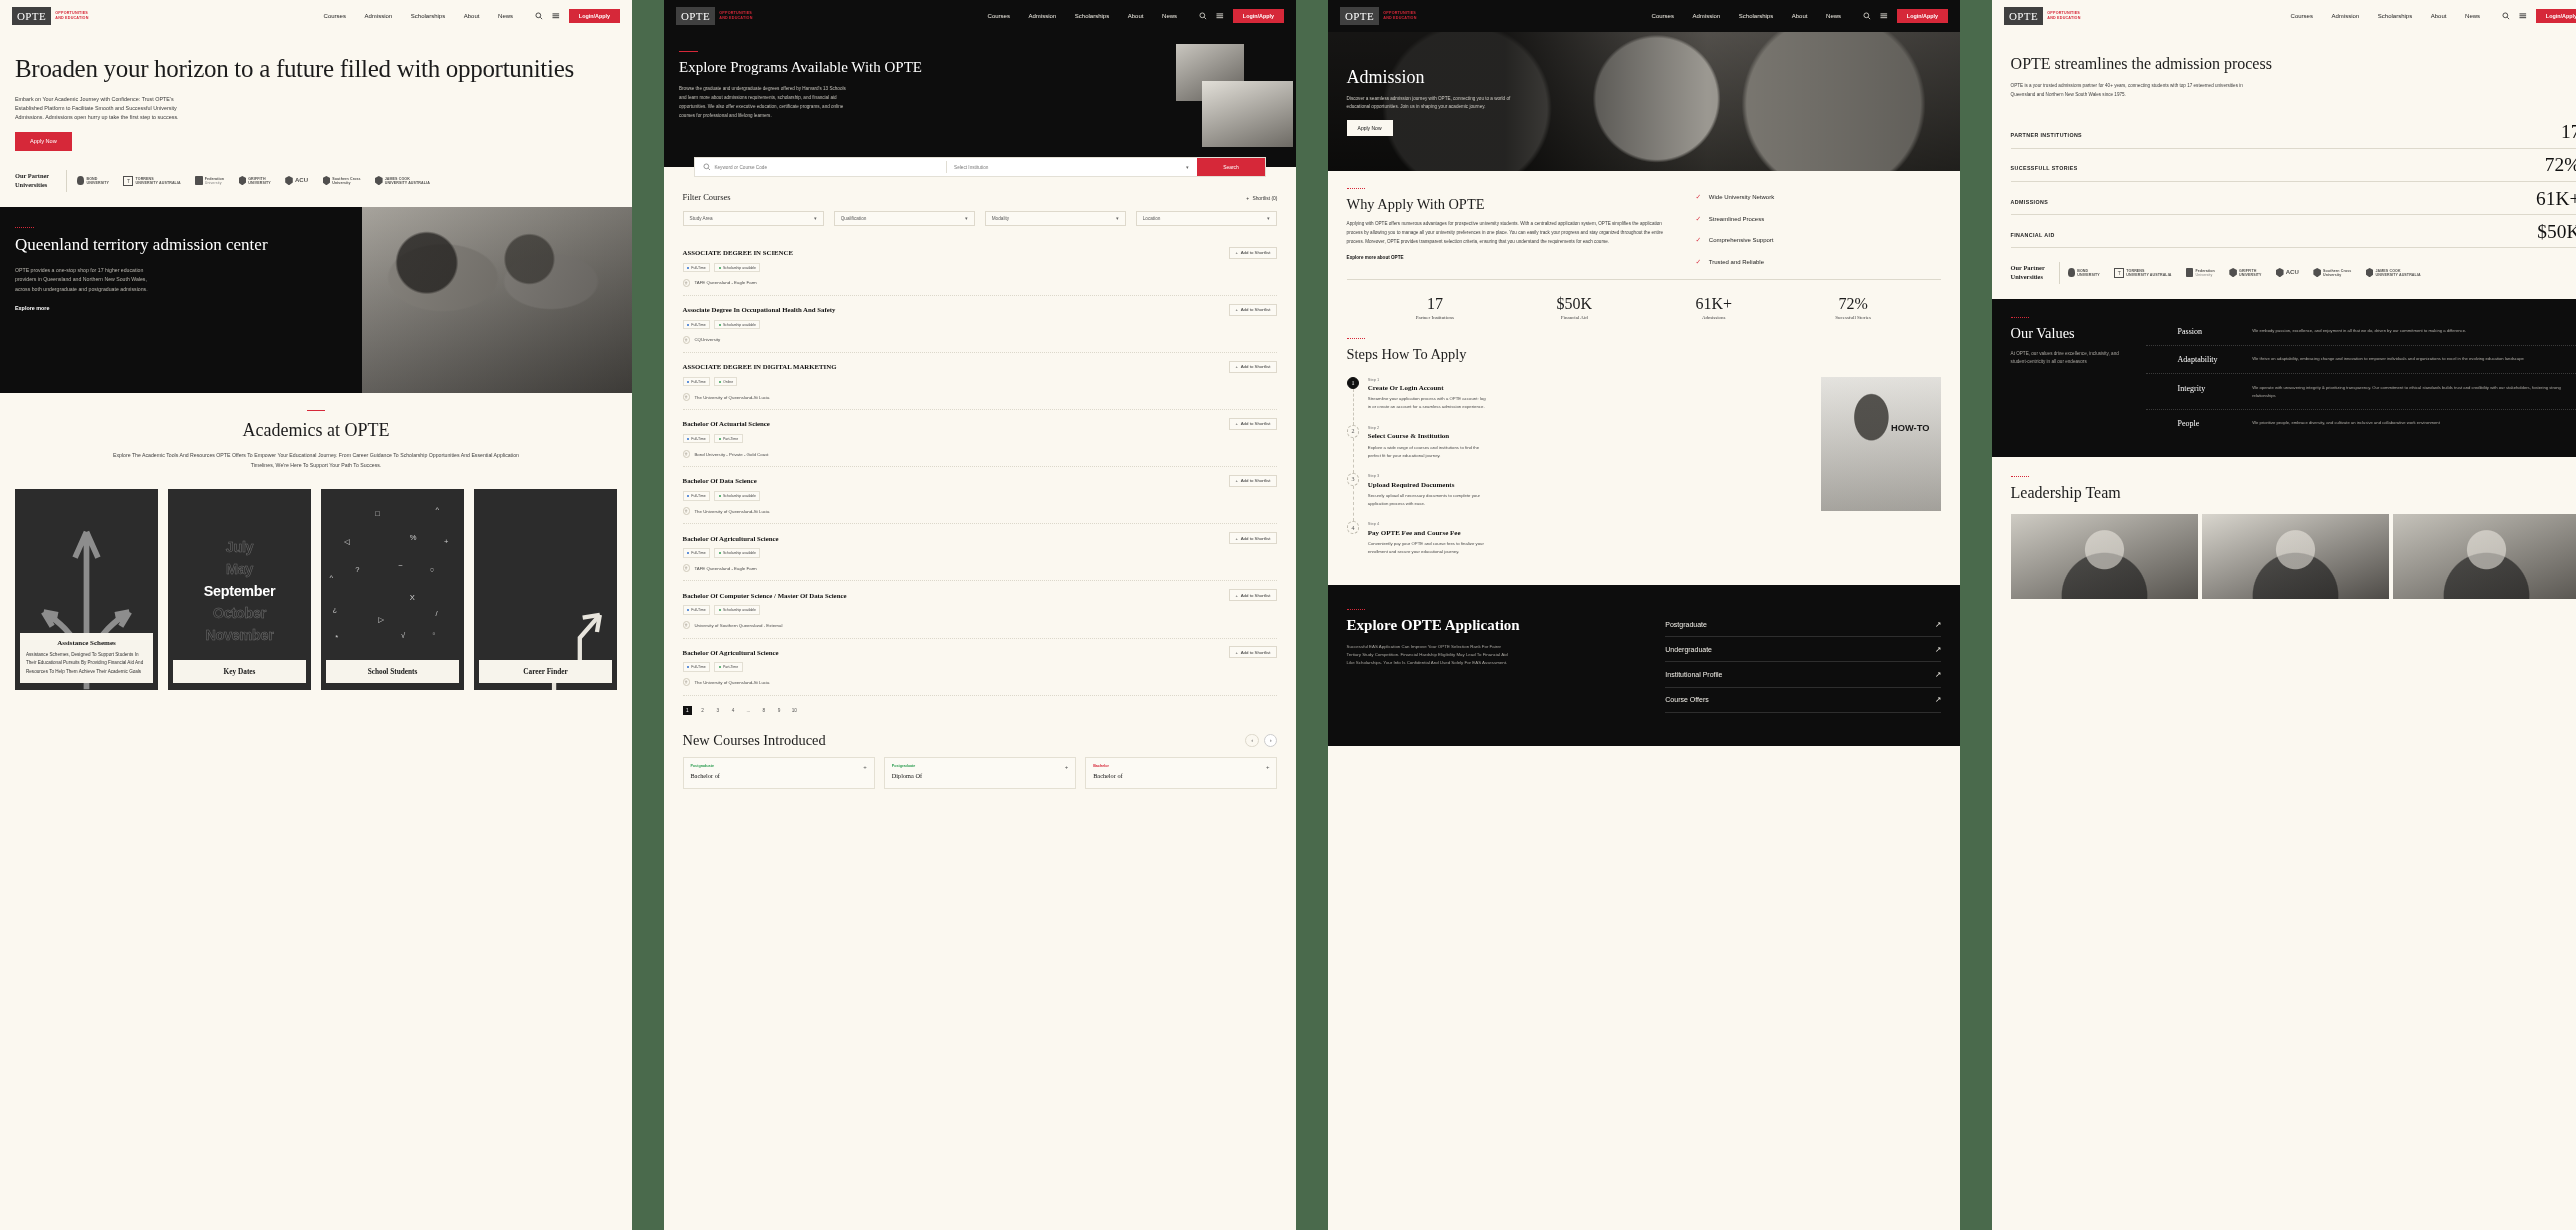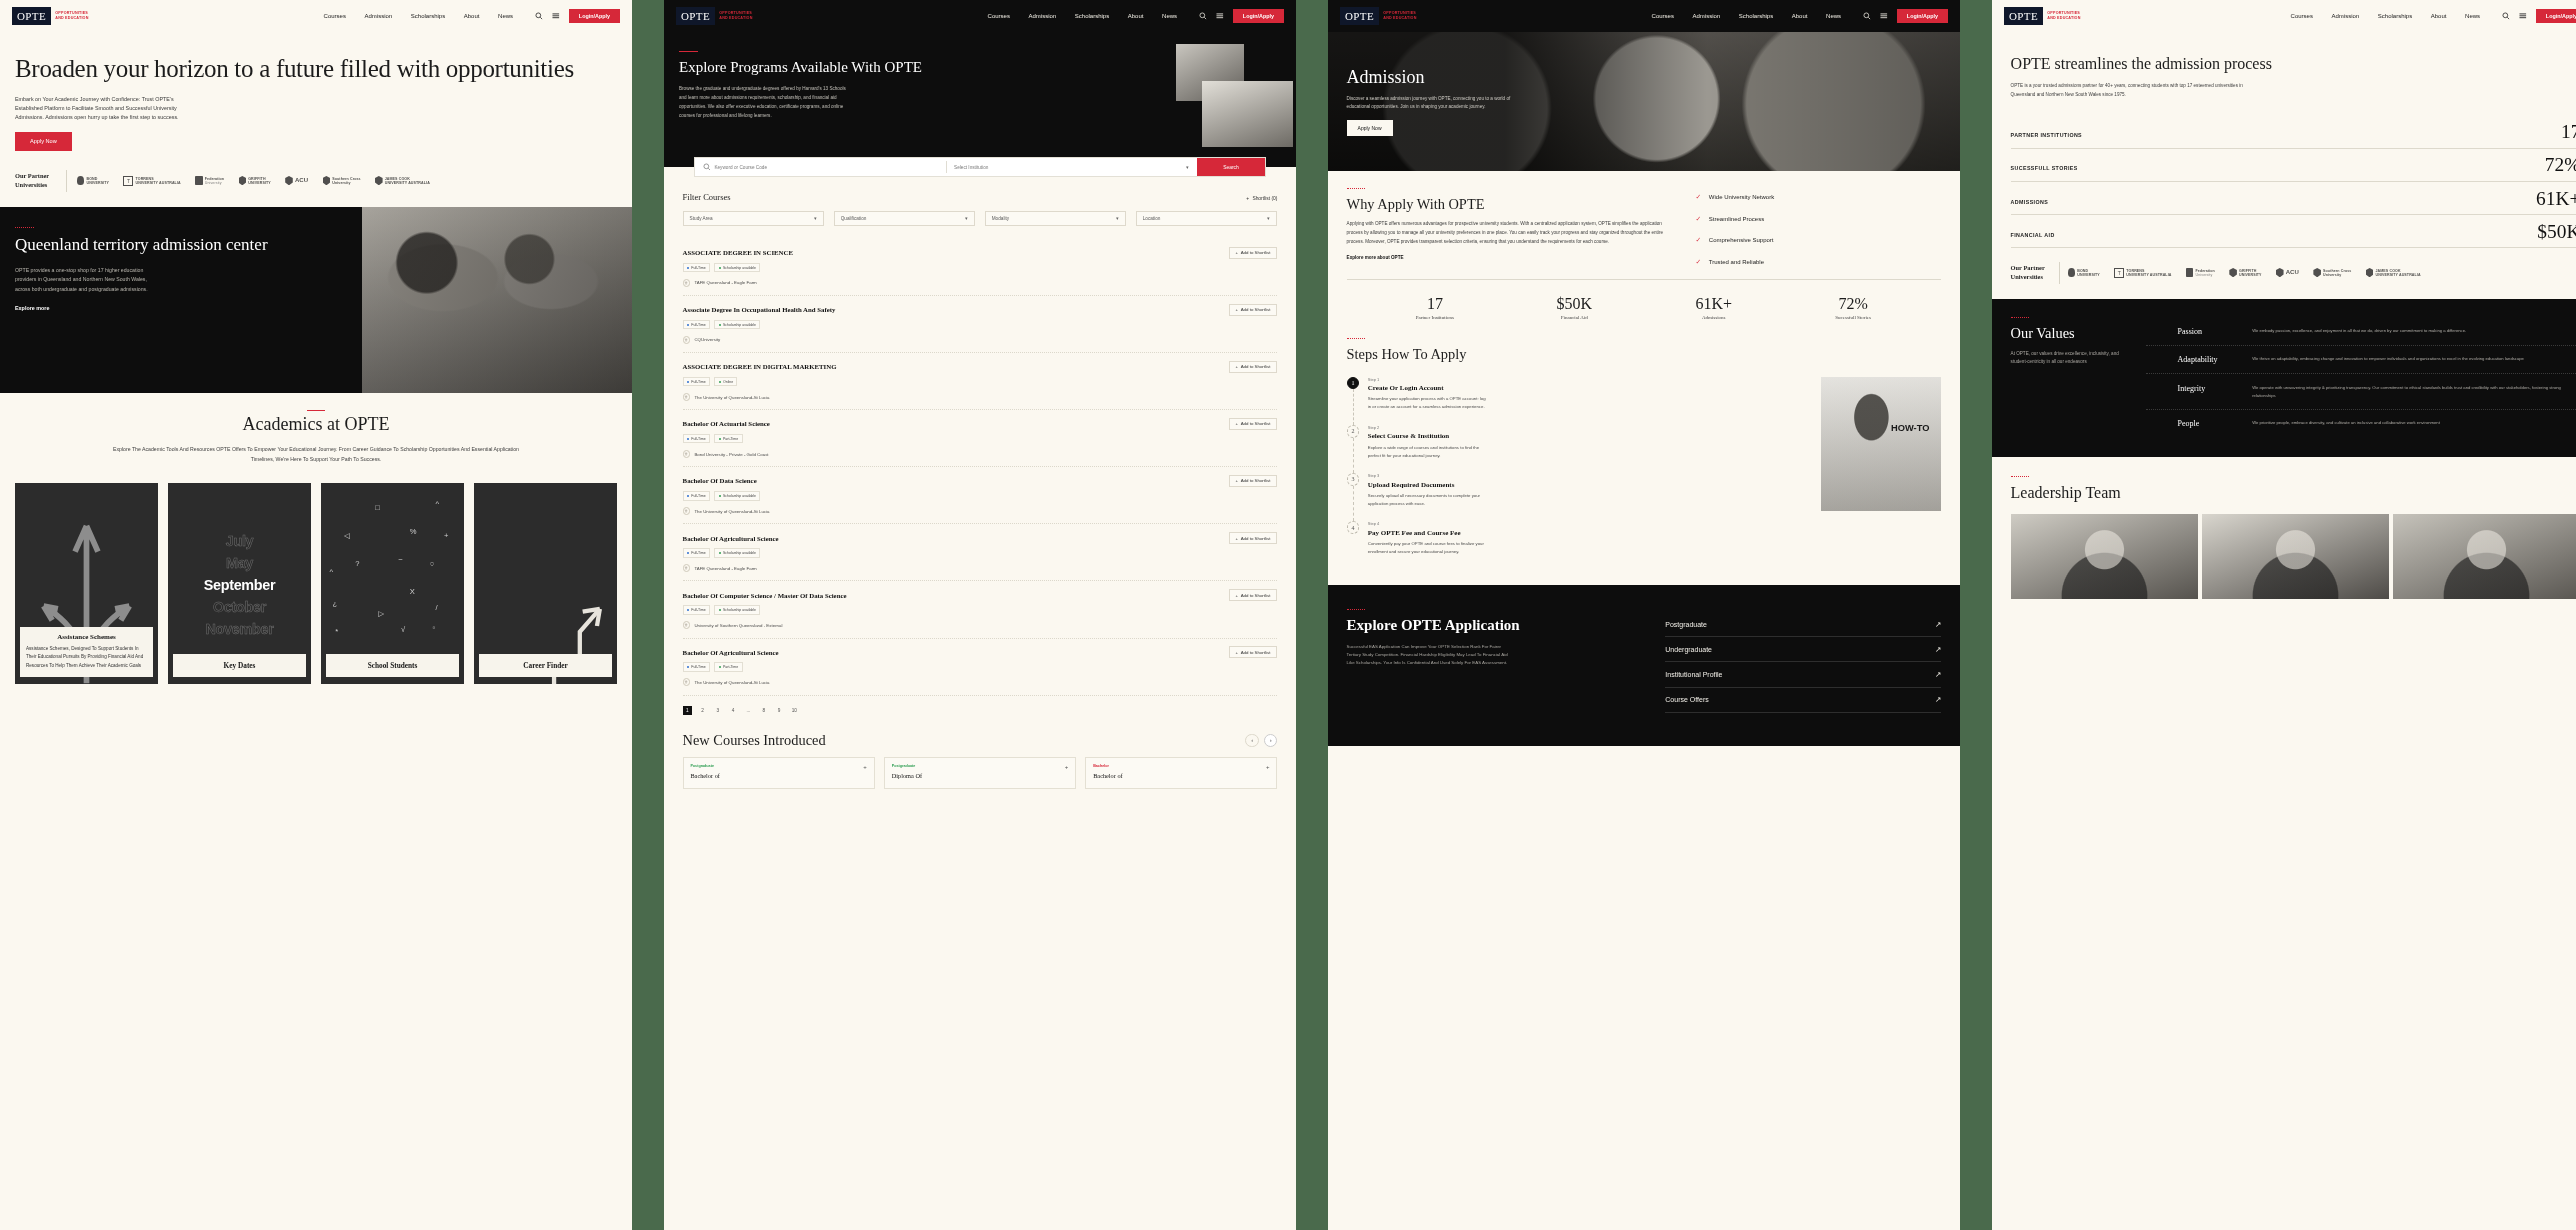--- a/index.html
+++ b/index.html
@@ -12,21 +12,21 @@
   .p1 { width: 632px; }
   .gap { width: 32px; flex:0 0 auto; background:#4a6a4c; }
   .p2 { width: 632px; }
   .p3 { width: 632px; }
   .p4 { width: 607px; }
 
   
   .nav { height: 32px; display: flex; align-items: center; padding: 0 12px; background: #fbf8f0; gap: 0; }
   .nav.dark { background: #0d0d0d; }
   .logo { display: flex; align-items: center; gap: 4.2px; }
-  .logo-mark { background: #0f172a; color: #fff; font-family:"Liberation Serif",serif; font-size: 11px; letter-spacing: 0.4px;
+  .logo-mark { background: #404040; color: #fff; font-family:"Liberation Serif",serif; font-size: 11px; letter-spacing: 0.4px;
                 padding: 3.4px 5px; line-height: 1; font-weight: 400; }
   .logo-sub { color: #d62839; font-size: 3.7px; line-height: 1.25; font-weight: 700; letter-spacing: 0.2px; text-transform: uppercase; }
   .nav-links { display: flex; gap: 18.6px; margin-left: auto; }
   .nav-links a { font-size: 6px; color: #1a1a1a; text-decoration: none; font-weight: 500; }
   .nav.dark .nav-links a { color: #f2efe6; }
   .nav-right { display: flex; align-items: center; gap: 9.3px; margin-left: 22px; }
   .ico { width: 7.6px; height: 7.6px; display:inline-block; }
   .ico svg { width: 100%; height: 100%; display:block; }
   .btn-login { background: #d62839; color: #fff; font-size: 5.4px; padding: 4.2px 10px; border: none; font-weight: 600; cursor:pointer; }
 
@@ -60,21 +60,21 @@
       radial-gradient(ellipse at 30% 38%, #7e7a73 0 20%, transparent 21%),
       radial-gradient(ellipse at 70% 40%, #8a8680 0 17%, transparent 18%),
       linear-gradient(#9b978f, #5d5a55); position:relative; }
   .qld-img::after{content:"";position:absolute;inset:0;background:
       radial-gradient(circle at 24% 30%, rgba(30,28,26,.75) 0 12%, transparent 13%),
       radial-gradient(circle at 62% 28%, rgba(40,38,34,.6) 0 11%, transparent 12%),
       linear-gradient(120deg, rgba(255,255,255,.12), rgba(0,0,0,.35));}
 
   .acad { padding: 17px 15px 0 15px; text-align:center; }
   .acad .redline { margin: 0 auto; }
-  .acad h2 { font-family:"Liberation Serif",serif; font-size: 18px; font-weight:400; margin-top:3px; color:#1c1c1c;}
+  .acad h2 { font-family:"Liberation Serif",serif; font-size: 18px; font-weight:400; margin-top:9px; color:#1c1c1c;}
   .acad p { font-size: 5.2px; line-height: 1.95; color:#3e3e3e; margin: 8.5px auto 0; max-width: 414px; }
   .cards { display:flex; gap: 10px; margin-top: 18.6px; }
   .card { flex:1; height: 201px; background:#2c2c2c; position:relative; overflow:hidden; }
   .card-cap { position:absolute; left:5px; right:5px; bottom:6.8px; background:#f7f4ec; padding:6.8px 6px; }
   .card-cap h4 { font-family:"Liberation Serif",serif; font-size:7px; color:#141414; font-weight:700; }
   .card-cap p { font-size:4.6px; line-height:1.85; color:#333; margin-top:3.4px; text-align:left; }
   .card-cap.center { text-align:center; padding:6.8px 3.4px; }
   .card-cap.center h4 { font-size:7.3px; }
   .months { position:absolute; inset:0; display:flex; flex-direction:column; align-items:center; justify-content:center; gap:6px; padding-top:3.4px;}
   .months span { font-size:14.4px; font-weight:700; color:transparent; -webkit-text-stroke:0.5px #6f6f6f; letter-spacing:-0.3px;}

